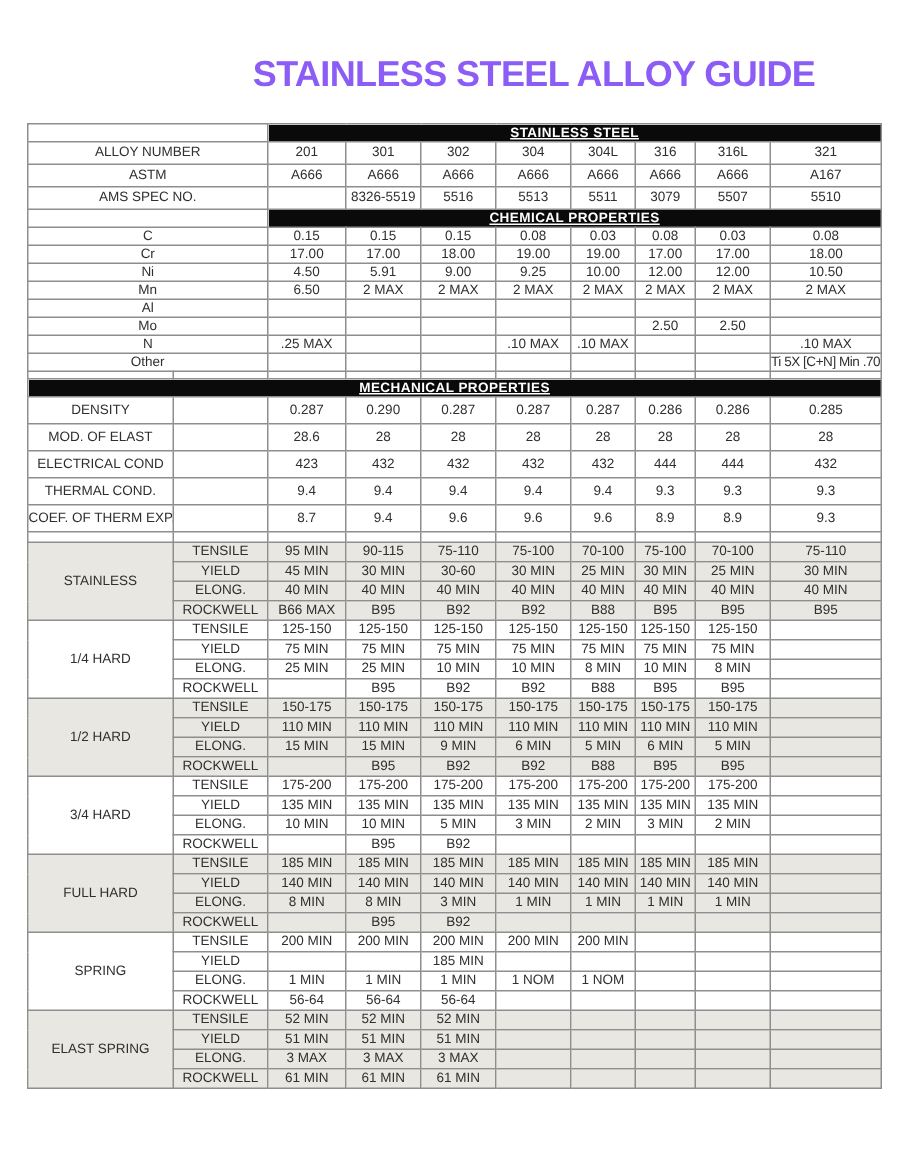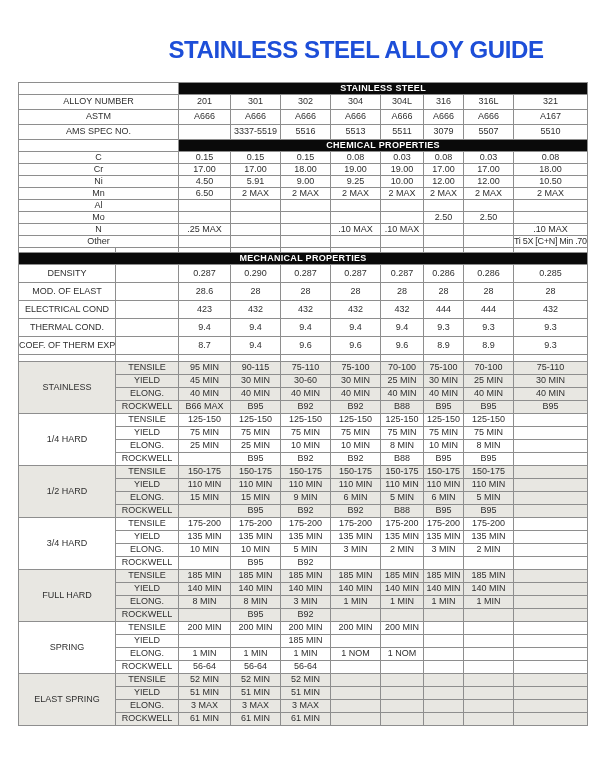--- a/index.html
+++ b/index.html
@@ -9,21 +9,21 @@
     font-family: "Liberation Sans", "DejaVu Sans", sans-serif;
     overflow: hidden;
   }
   .page { width: 600px; height: 776px; position: relative; }
   .title {
     margin: 36px 0 18px 112px;
     text-align: center;
     font-size: 24px;
     font-weight: bold;
     letter-spacing: -0.4px;
-    color: #1d4ed8;
+    color: #8b5cf6;
     white-space: nowrap;
   }
   table.guide {
     border-collapse: collapse;
     table-layout: fixed;
     width: 569px;
     margin-left: 18px;
     border: 1px solid #6f6f6f;
   }
   table.guide td {
@@ -38,20 +38,21 @@
     overflow: hidden;
     background: #ffffff;
   }
   tr.r-bar td.bar {
     background: #0a0a0a;
     color: #ffffff;
     font-weight: bold;
     font-size: 9px;
     letter-spacing: 0.3px;
     height: 12px;
+    text-decoration: underline;
   }
   tr.r-bar td.lead { background: #ffffff; }
   tr.r-alloy td { height: 15px; }
   tr.r-chem  td { height: 12px; }
   tr.r-mech  td { height: 18px; }
   tr.r-grp   td { height: 13px; }
   tr.r-gap   td { height: 5px; }
   tr.r-gap2  td { height: 7px; }
   td.lbl-c { text-align: center; }
   td.lbl-l { text-align: left; padding-left: 10px; }
@@ -102,21 +103,21 @@
           <td>A666</td>
           <td>A666</td>
           <td>A666</td>
           <td>A666</td>
           <td>A666</td>
           <td>A167</td>
         </tr>
         <tr class="r-alloy">
           <td class="lbl-c" colspan="2">AMS SPEC NO.</td>
           <td></td>
-          <td>3337-5519</td>
+          <td>8326-5519</td>
           <td>5516</td>
           <td>5513</td>
           <td>5511</td>
           <td>3079</td>
           <td>5507</td>
           <td>5510</td>
         </tr>
         <tr class="r-bar">
           <td class="lead" colspan="2"></td>
           <td class="bar" colspan="8">CHEMICAL PROPERTIES</td>

